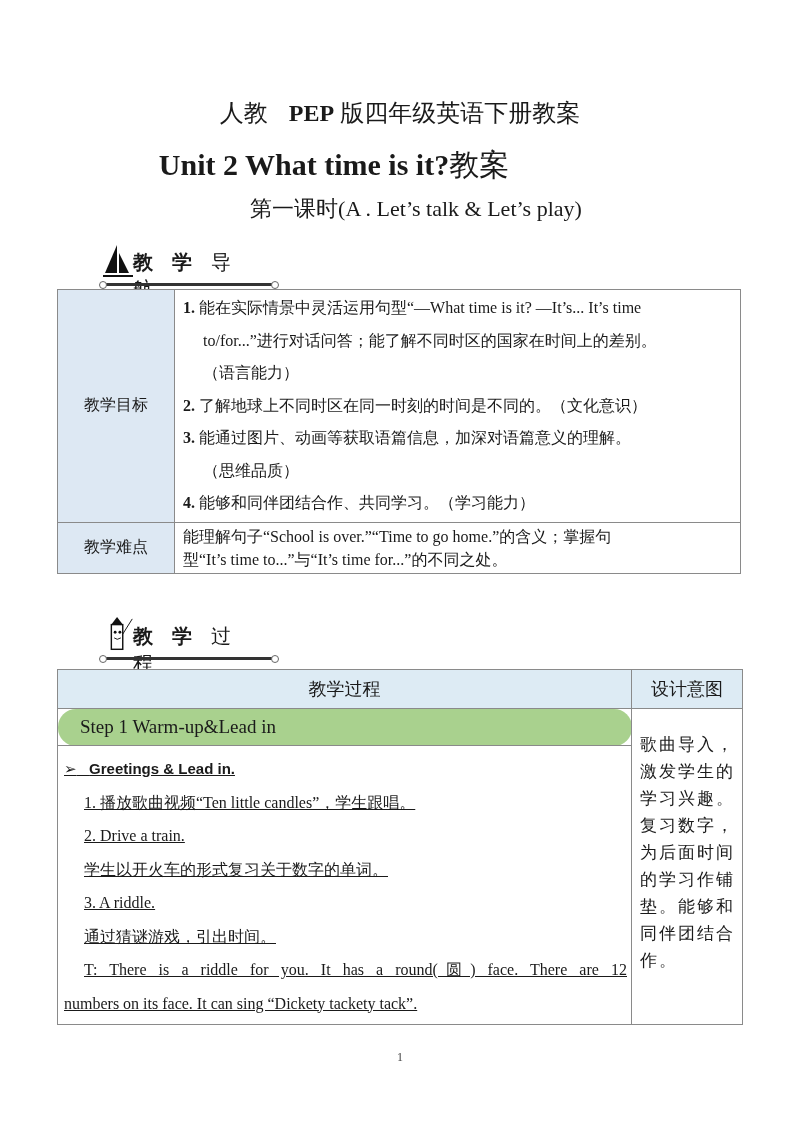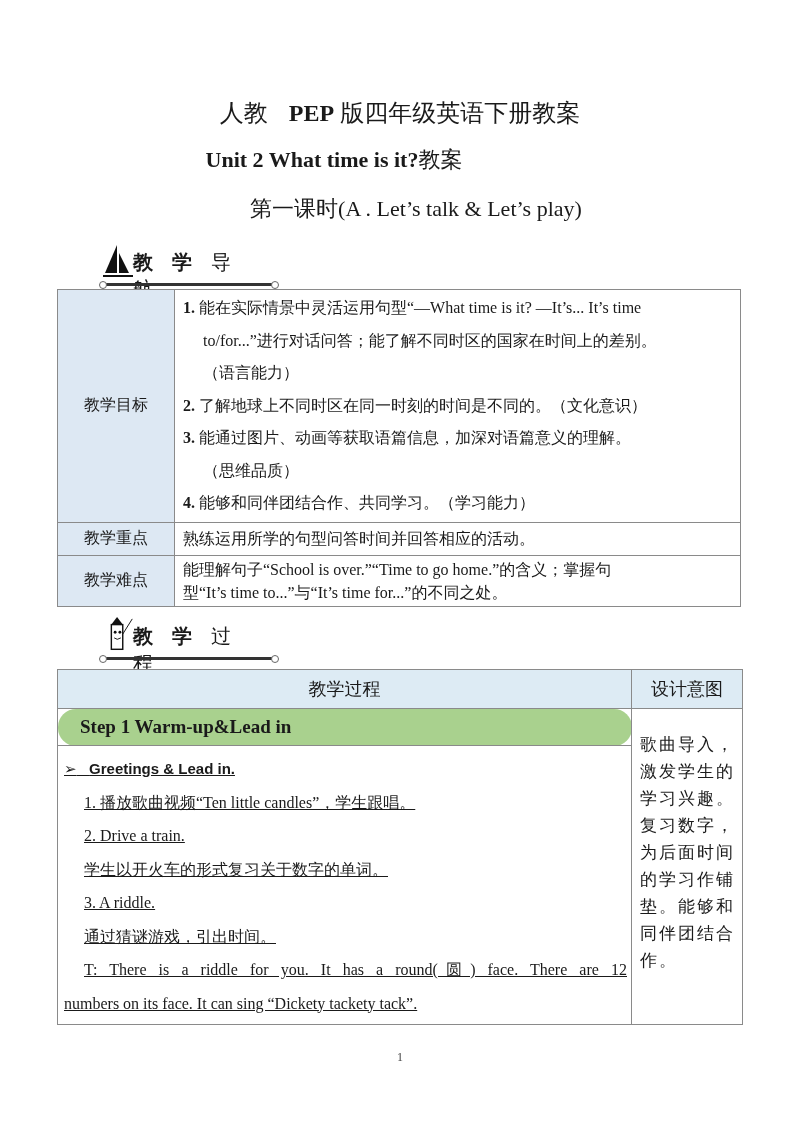--- a/index.html
+++ b/index.html
@@ -1,20 +1,20 @@
 <!DOCTYPE html>
 <html><head>
 <meta charset="utf-8">
 <style>
   html, body { margin:0; padding:0; background:#ffffff; }
   body { width:800px; height:1132px; position:relative; overflow:hidden;
          font-family:"Liberation Serif","DejaVu Serif",serif; color:#1a1a1a; }
   .title1 { position:absolute; top:97px; left:0; width:800px; text-align:center; font-size:24px; }
   .title1 b { font-weight:bold;margin-left:15px; }
-  .title2 { position:absolute; top:145px; left:0; width:668px; text-align:center; font-size:22px; font-weight:bold; }
+  .title2 { position:absolute; top:145px; left:0; width:668px; text-align:center; font-size:30px; font-weight:bold; }
   .title2 .cn { font-weight:normal; }
   .title3 { position:absolute; top:194px; left:16px; width:800px; text-align:center; font-size:22px; }
 
   .banner { position:absolute; left:95px; height:45px; width:180px; }
   .banner .txt { position:absolute; left:38px; top:6px; font-family:"DejaVu Sans",sans-serif; font-size:20px; font-weight:bold; letter-spacing:6px; }
   .banner .txt .lt { font-weight:normal; }
   .banner .line { position:absolute; left:8px; right:0; bottom:2px; height:3px; background:#333; border-radius:2px; }
   .banner .line:before, .banner .line:after { content:""; position:absolute; top:-2px; width:6px; height:6px; border:1px solid #666; border-radius:50%; background:#fff; }
   .banner .line:before { left:-4px; } .banner .line:after { right:-4px; }
   .banner .ico { position:absolute; left:8px; top:0; width:30px; height:38px; }
@@ -24,21 +24,21 @@
   .nav { left:57px; top:289px; width:684px; }
   .nav .lab { background:#dde8f3; width:114px; text-align:center; font-family:"DejaVu Sans",sans-serif; font-size:16px; }
   .nav .cont { padding:2px 6px 2px 8px; font-size:16px; line-height:32.5px; }
   .nav .cont .num { font-weight:bold; }
   .nav .cont .ind { padding-left:20px; }
   .nav .short { line-height:28px; }
   .nav .two { line-height:23px; }
 
   .proc { left:57px; top:669px; width:686px; }
   .proc .hd { background:#ddebf4; text-align:center; font-family:"DejaVu Sans",sans-serif; font-size:18px; height:36px; }
-  .proc .step { background:#a9d18e; font-weight:bold; font-size:19px; height:34px; padding-left:22px;border-radius:18px; }
+  .proc .step { background:#a9d18e; font-weight:normal; font-size:19px; height:34px; padding-left:22px;border-radius:18px; }
   .proc .body { padding:6px 4px 4px 6px; vertical-align:top; font-size:16px; line-height:33.5px;text-decoration:underline; }
   .proc .body .sub { font-family:"Liberation Sans","DejaVu Sans",sans-serif; font-weight:bold; font-size:15px; }
   .proc .body .ind { padding-left:20px; }
   .proc .body .just { text-align:justify; text-align-last:justify; padding-left:20px; }
   .proc .intent { width:96px; vertical-align:top; padding:22px 6px 0 8px; font-size:17px; line-height:27px; letter-spacing:2px; }
   .pagenum { position:absolute; top:1050px; left:0; width:800px; text-align:center; font-size:12px; color:#444; }
 </style>
 </head>
 <body>
 
@@ -66,24 +66,20 @@
     <td class="lab">教学目标</td>
     <td class="cont">
       <div><span class="num">1.</span> <span>能在实际情景中灵活运用句型“—What time is it?  —It’s... It’s time</span></div>
       <div class="ind">to/for...”进行对话问答；能了解不同时区的国家在时间上的差别。</div>
       <div class="ind">（语言能力）</div>
       <div><span class="num">2.</span> <span>了解地球上不同时区在同一时刻的时间是不同的。（文化意识）</span></div>
       <div><span class="num">3.</span> <span>能通过图片、动画等获取语篇信息，加深对语篇意义的理解。</span></div>
       <div class="ind">（思维品质）</div>
       <div><span class="num">4.</span> <span>能够和同伴团结合作、共同学习。（学习能力）</span></div>
     </td>
-  </tr>
-  <tr>
-    <td class="lab">教学重点</td>
-    <td class="cont short">熟练运用所学的句型问答时间并回答相应的活动。</td>
   </tr>
   <tr>
     <td class="lab">教学难点</td>
     <td class="cont two">
       <div>能理解句子“School is over.”“Time to go home.”的含义；掌握句</div>
       <div>型“It’s time to...”与“It’s time for...”的不同之处。</div>
     </td>
   </tr>
 </tbody>
   </table>

